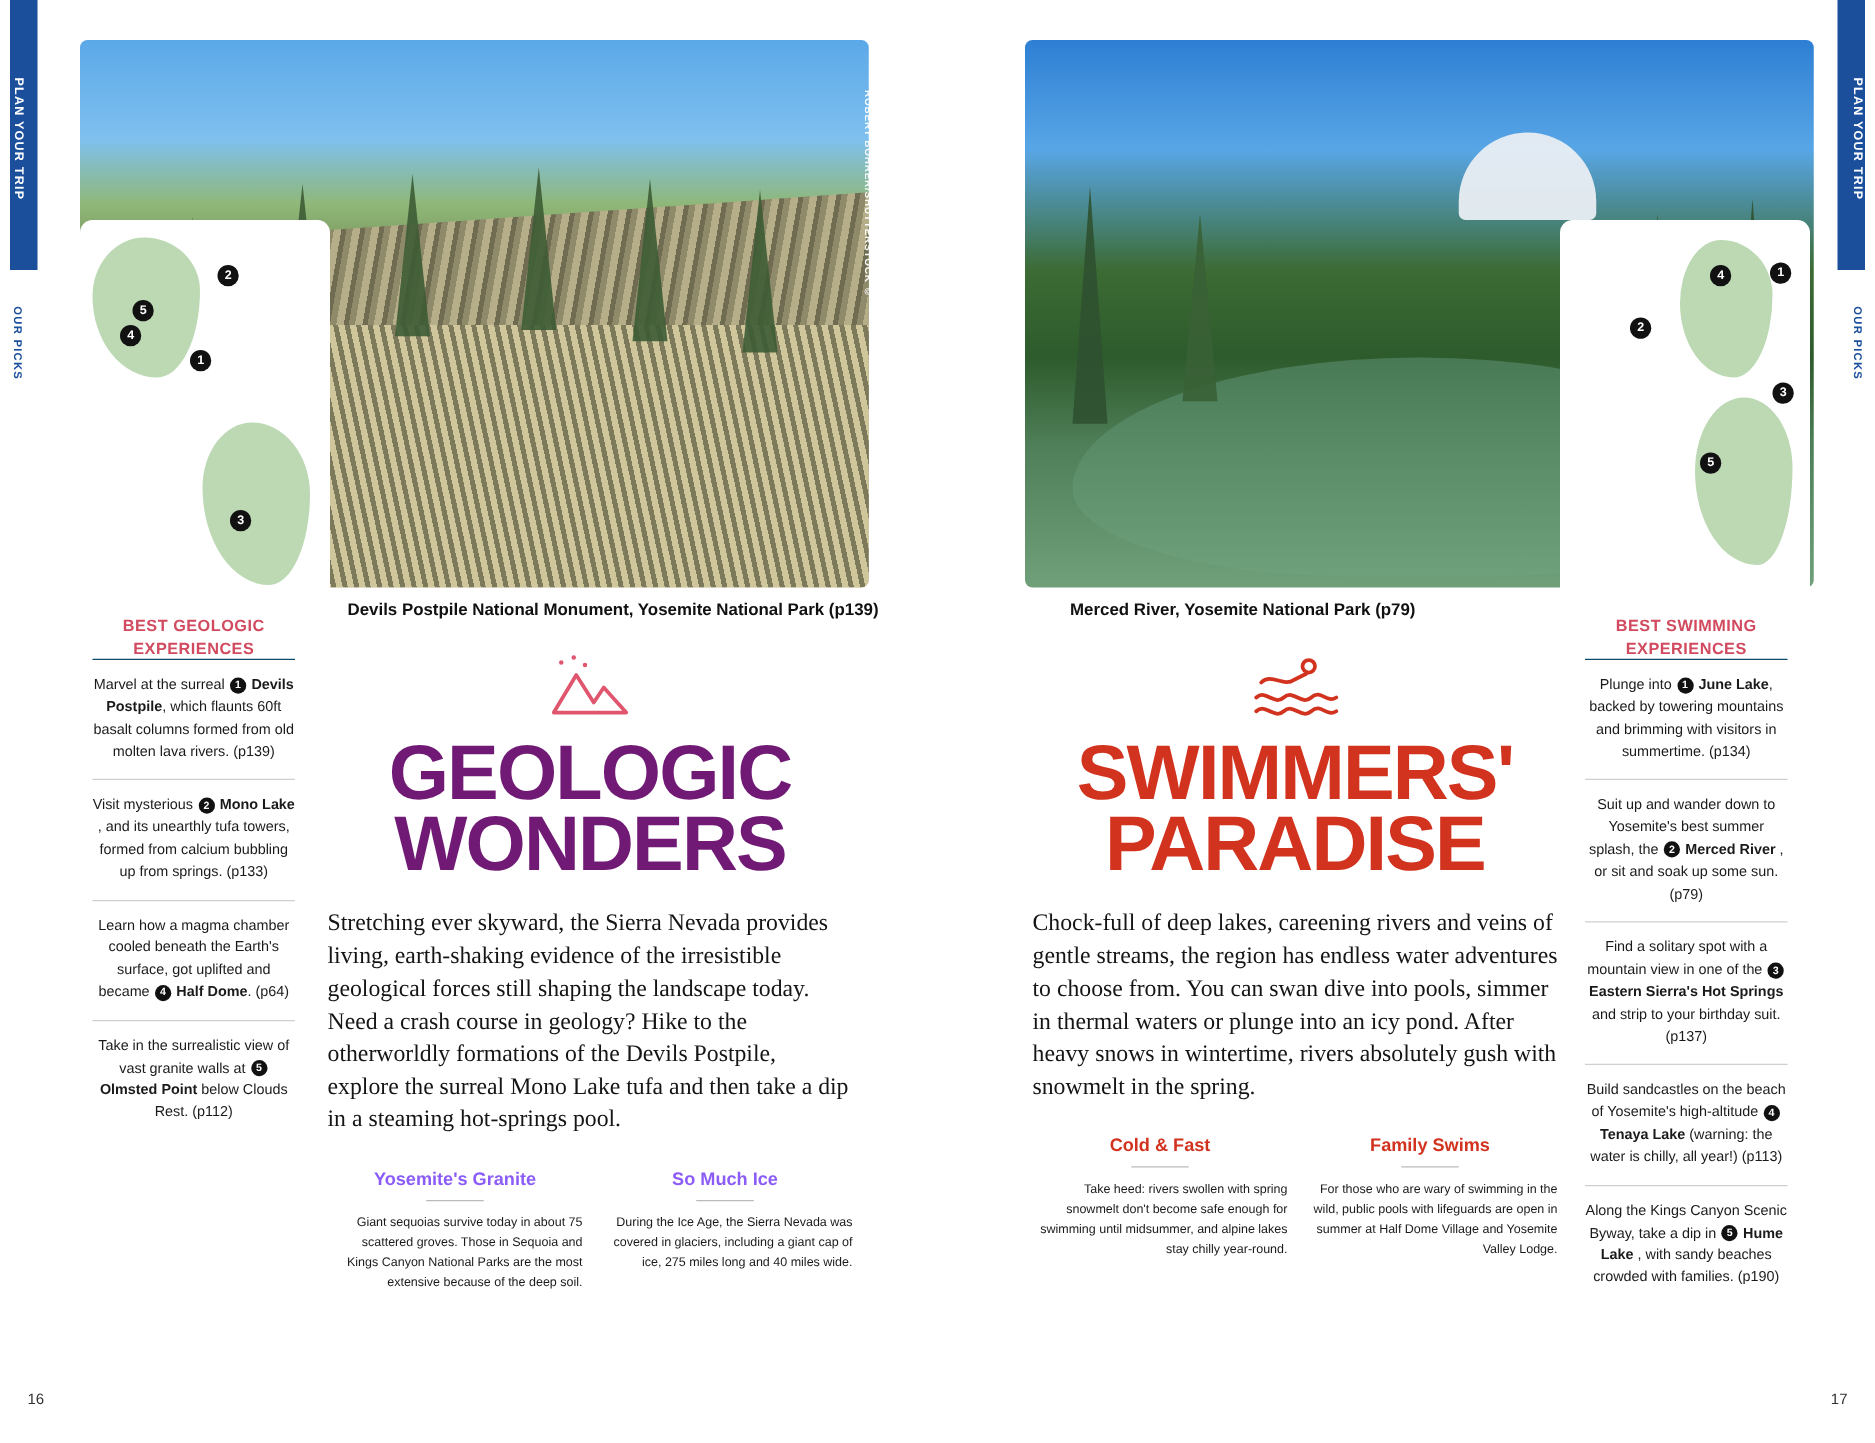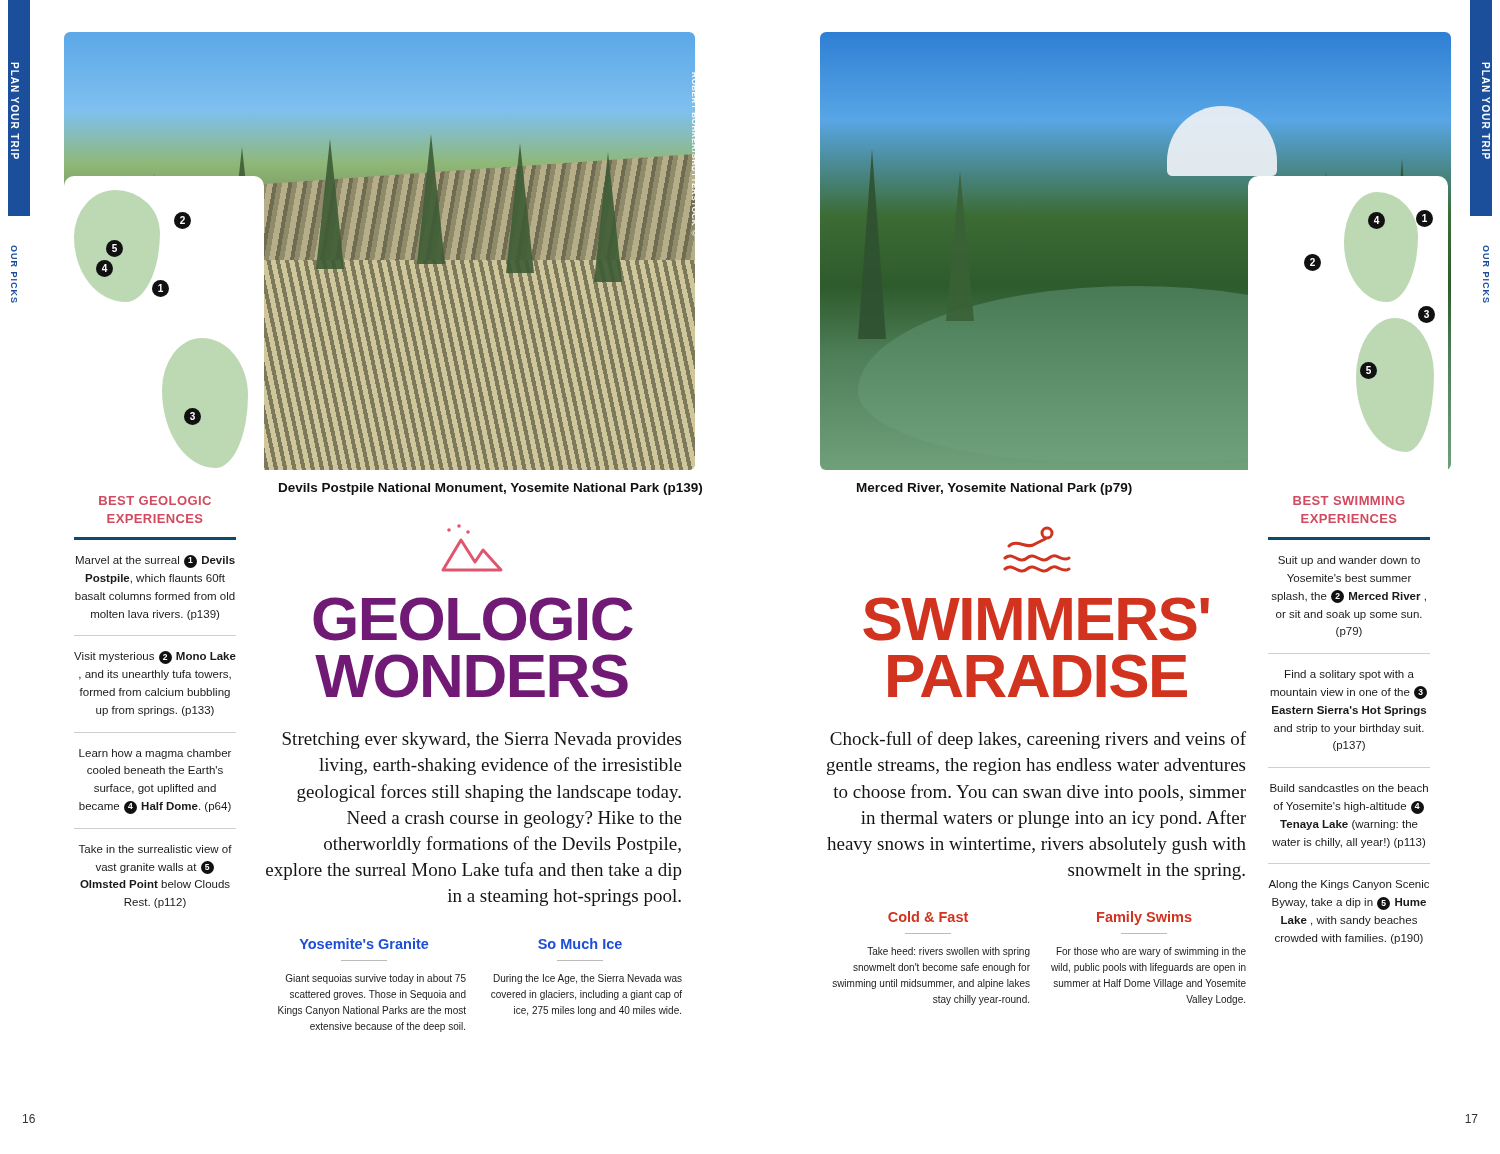--- a/index.html
+++ b/index.html
@@ -66,39 +66,39 @@
   .cap-right{left:828px;top:480px;}
 
   
   .sidecol{position:absolute;width:162px;top:492px;}
   .sidecol-left{left:74px;}
   .sidecol-right{left:1268px;}
   .sidehead{font-size:13px;font-weight:bold;color:#d14a5f;letter-spacing:.4px;text-align:center;line-height:1.35;}
   .sidecol-right .sidehead{color:#d14a5f;}
   .sideitem{font-size:11.5px;line-height:1.55;text-align:center;padding:12px 0;color:#1a1a1a;}
   .sideitem + .sideitem{border-top:1px solid #cfcfcf;}
-  .sidelist{margin-top:10px;border-top:3px solid #0c4a6e;}
+  .sidelist{margin-top:0;border-top:1px solid #0c4a6e;}
   .num{display:inline-flex;width:13px;height:13px;border-radius:50%;background:#111;color:#fff;
     font-size:8.5px;font-weight:bold;align-items:center;justify-content:center;vertical-align:middle;margin:0 1px;}
   .b{font-weight:bold;}
 
   
   .feature{position:absolute;top:520px;}
   .feature-left{left:262px;width:420px;}
   .feature-right{left:826px;width:420px;}
   .feat-icon{display:flex;justify-content:center;margin-bottom:14px;}
   h1.big{margin:0;text-align:center;font-weight:bold;letter-spacing:-1.5px;line-height:.92;}
   .left h1.big{color:#701a75;font-size:62px;}
   .right h1.big{color:#d2331f;font-size:62px;}
-  .intro{font-family:"Liberation Serif",serif;font-size:19px;line-height:1.38;text-align:right;margin-top:22px;color:#151515;}
+  .intro{font-family:"Liberation Serif",serif;font-size:19px;line-height:1.38;text-align:left;margin-top:22px;color:#151515;}
 
   .two-col{display:flex;gap:12px;margin-top:26px;}
   .col{flex:1;}
   .colhead{text-align:center;font-size:14.5px;font-weight:bold;}
-  .left .colhead{color:#1d4ed8;}
+  .left .colhead{color:#8b5cf6;}
   .right .colhead{color:#d2331f;}
   .rule{width:46px;height:1px;background:#bbb;margin:8px auto 10px;}
   .colbody{font-size:10px;line-height:1.6;text-align:right;}
 
   .pagenum{position:absolute;bottom:28px;font-size:12px;color:#333;}
   .pn-left{left:22px;}
   .pn-right{right:22px;}
 </style>
 </head>
 <body>
@@ -198,20 +198,21 @@
     <div class="pin" style="left:56px;top:78px;">2</div>
     <div class="pin" style="left:170px;top:130px;">3</div>
     <div class="pin" style="left:112px;top:186px;">5</div>
   </div>
 
   <div class="caption cap-right" style="left:78px;">Merced River, Yosemite National Park (p79)</div>
 
   <div class="sidecol sidecol-right" style="left:518px;">
     <div class="sidehead">BEST SWIMMING EXPERIENCES</div>
     <div class="sidelist" id="right-side-list">
+        <div class="sideitem">Plunge into <span class="num">1</span> <span class="b">June Lake</span>, backed by towering mountains and brimming with visitors in summertime. (p134)</div>
         <div class="sideitem">Suit up and wander down to Yosemite's best summer splash, the <span class="num">2</span> <span class="b">Merced River</span> , or sit and soak up some sun. (p79)</div>
         <div class="sideitem">Find a solitary spot with a mountain view in one of the <span class="num">3</span> <span class="b">Eastern Sierra's Hot Springs</span> and strip to your birthday suit. (p137)</div>
         <div class="sideitem">Build sandcastles on the beach of Yosemite's high-altitude <span class="num">4</span> <span class="b">Tenaya Lake</span> (warning: the water is chilly, all year!) (p113)</div>
         <div class="sideitem">Along the Kings Canyon Scenic Byway, take a dip in <span class="num">5</span> <span class="b">Hume Lake</span> , with sandy beaches crowded with families. (p190)</div>
       </div>
   </div>
 
   <div class="feature feature-right" style="left:76px;">
     <div class="feat-icon">
       <svg width="74" height="56" viewBox="0 0 74 56" fill="none" stroke="#d2331f" stroke-width="3" stroke-linecap="round" stroke-linejoin="round">

